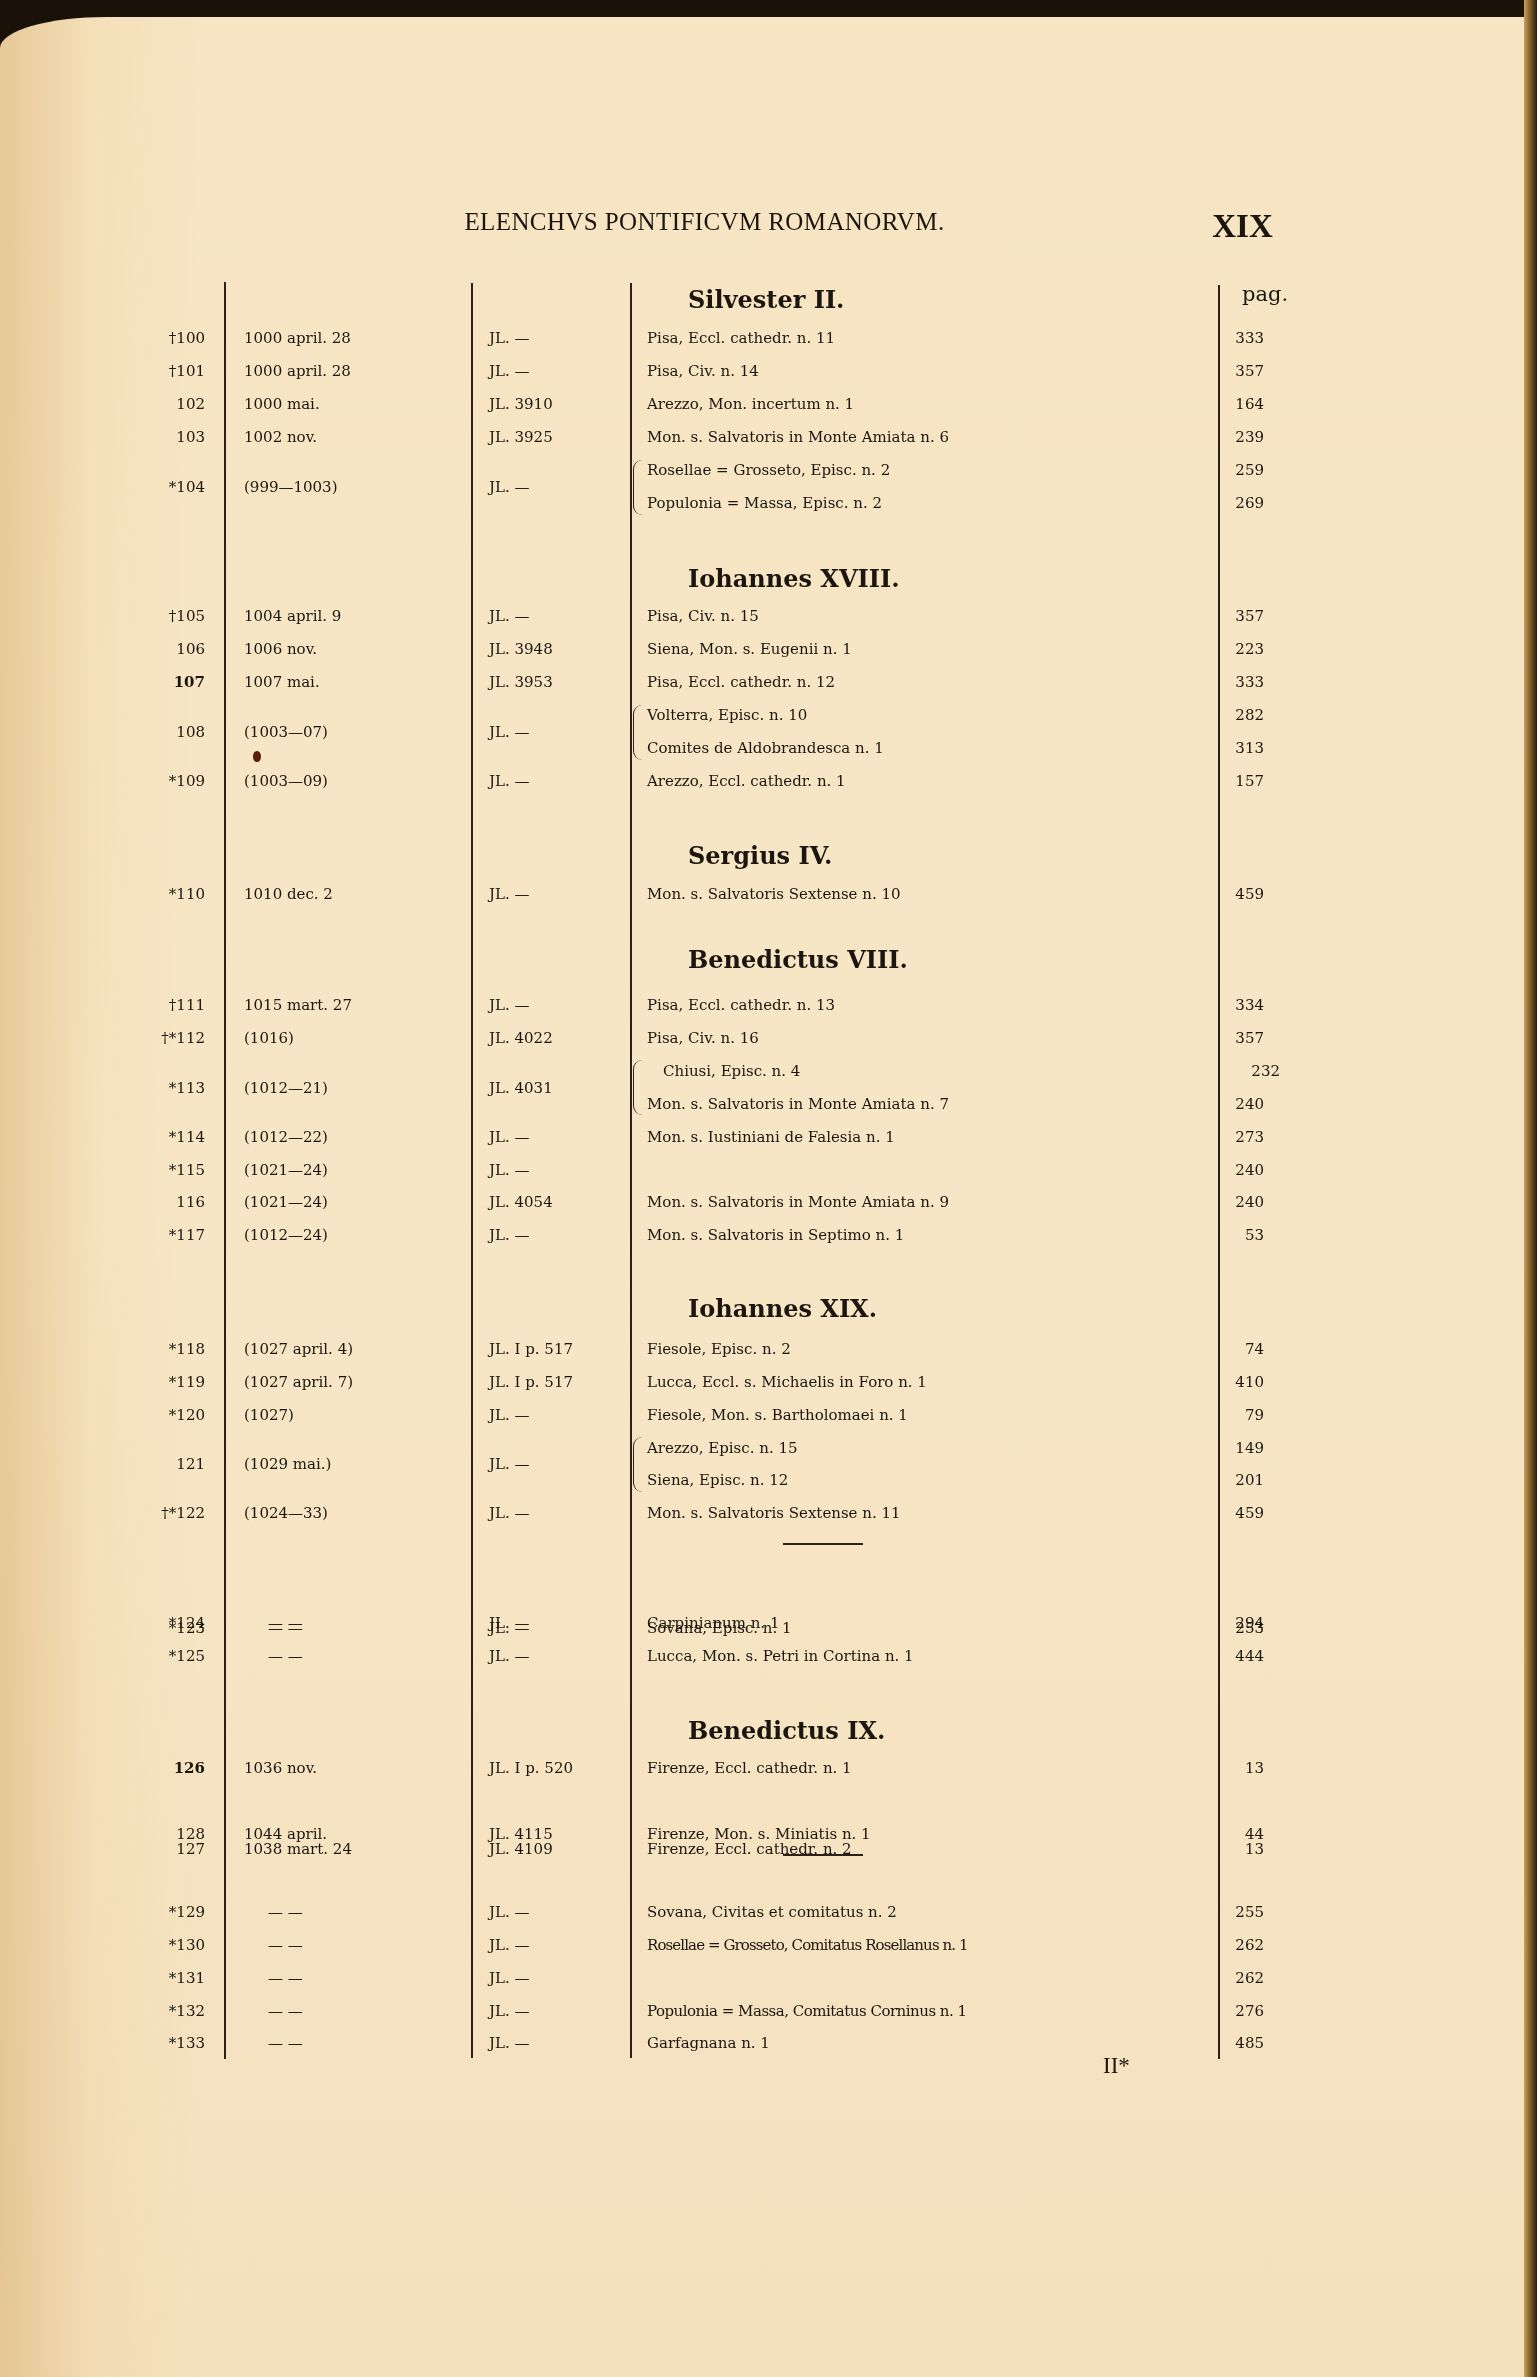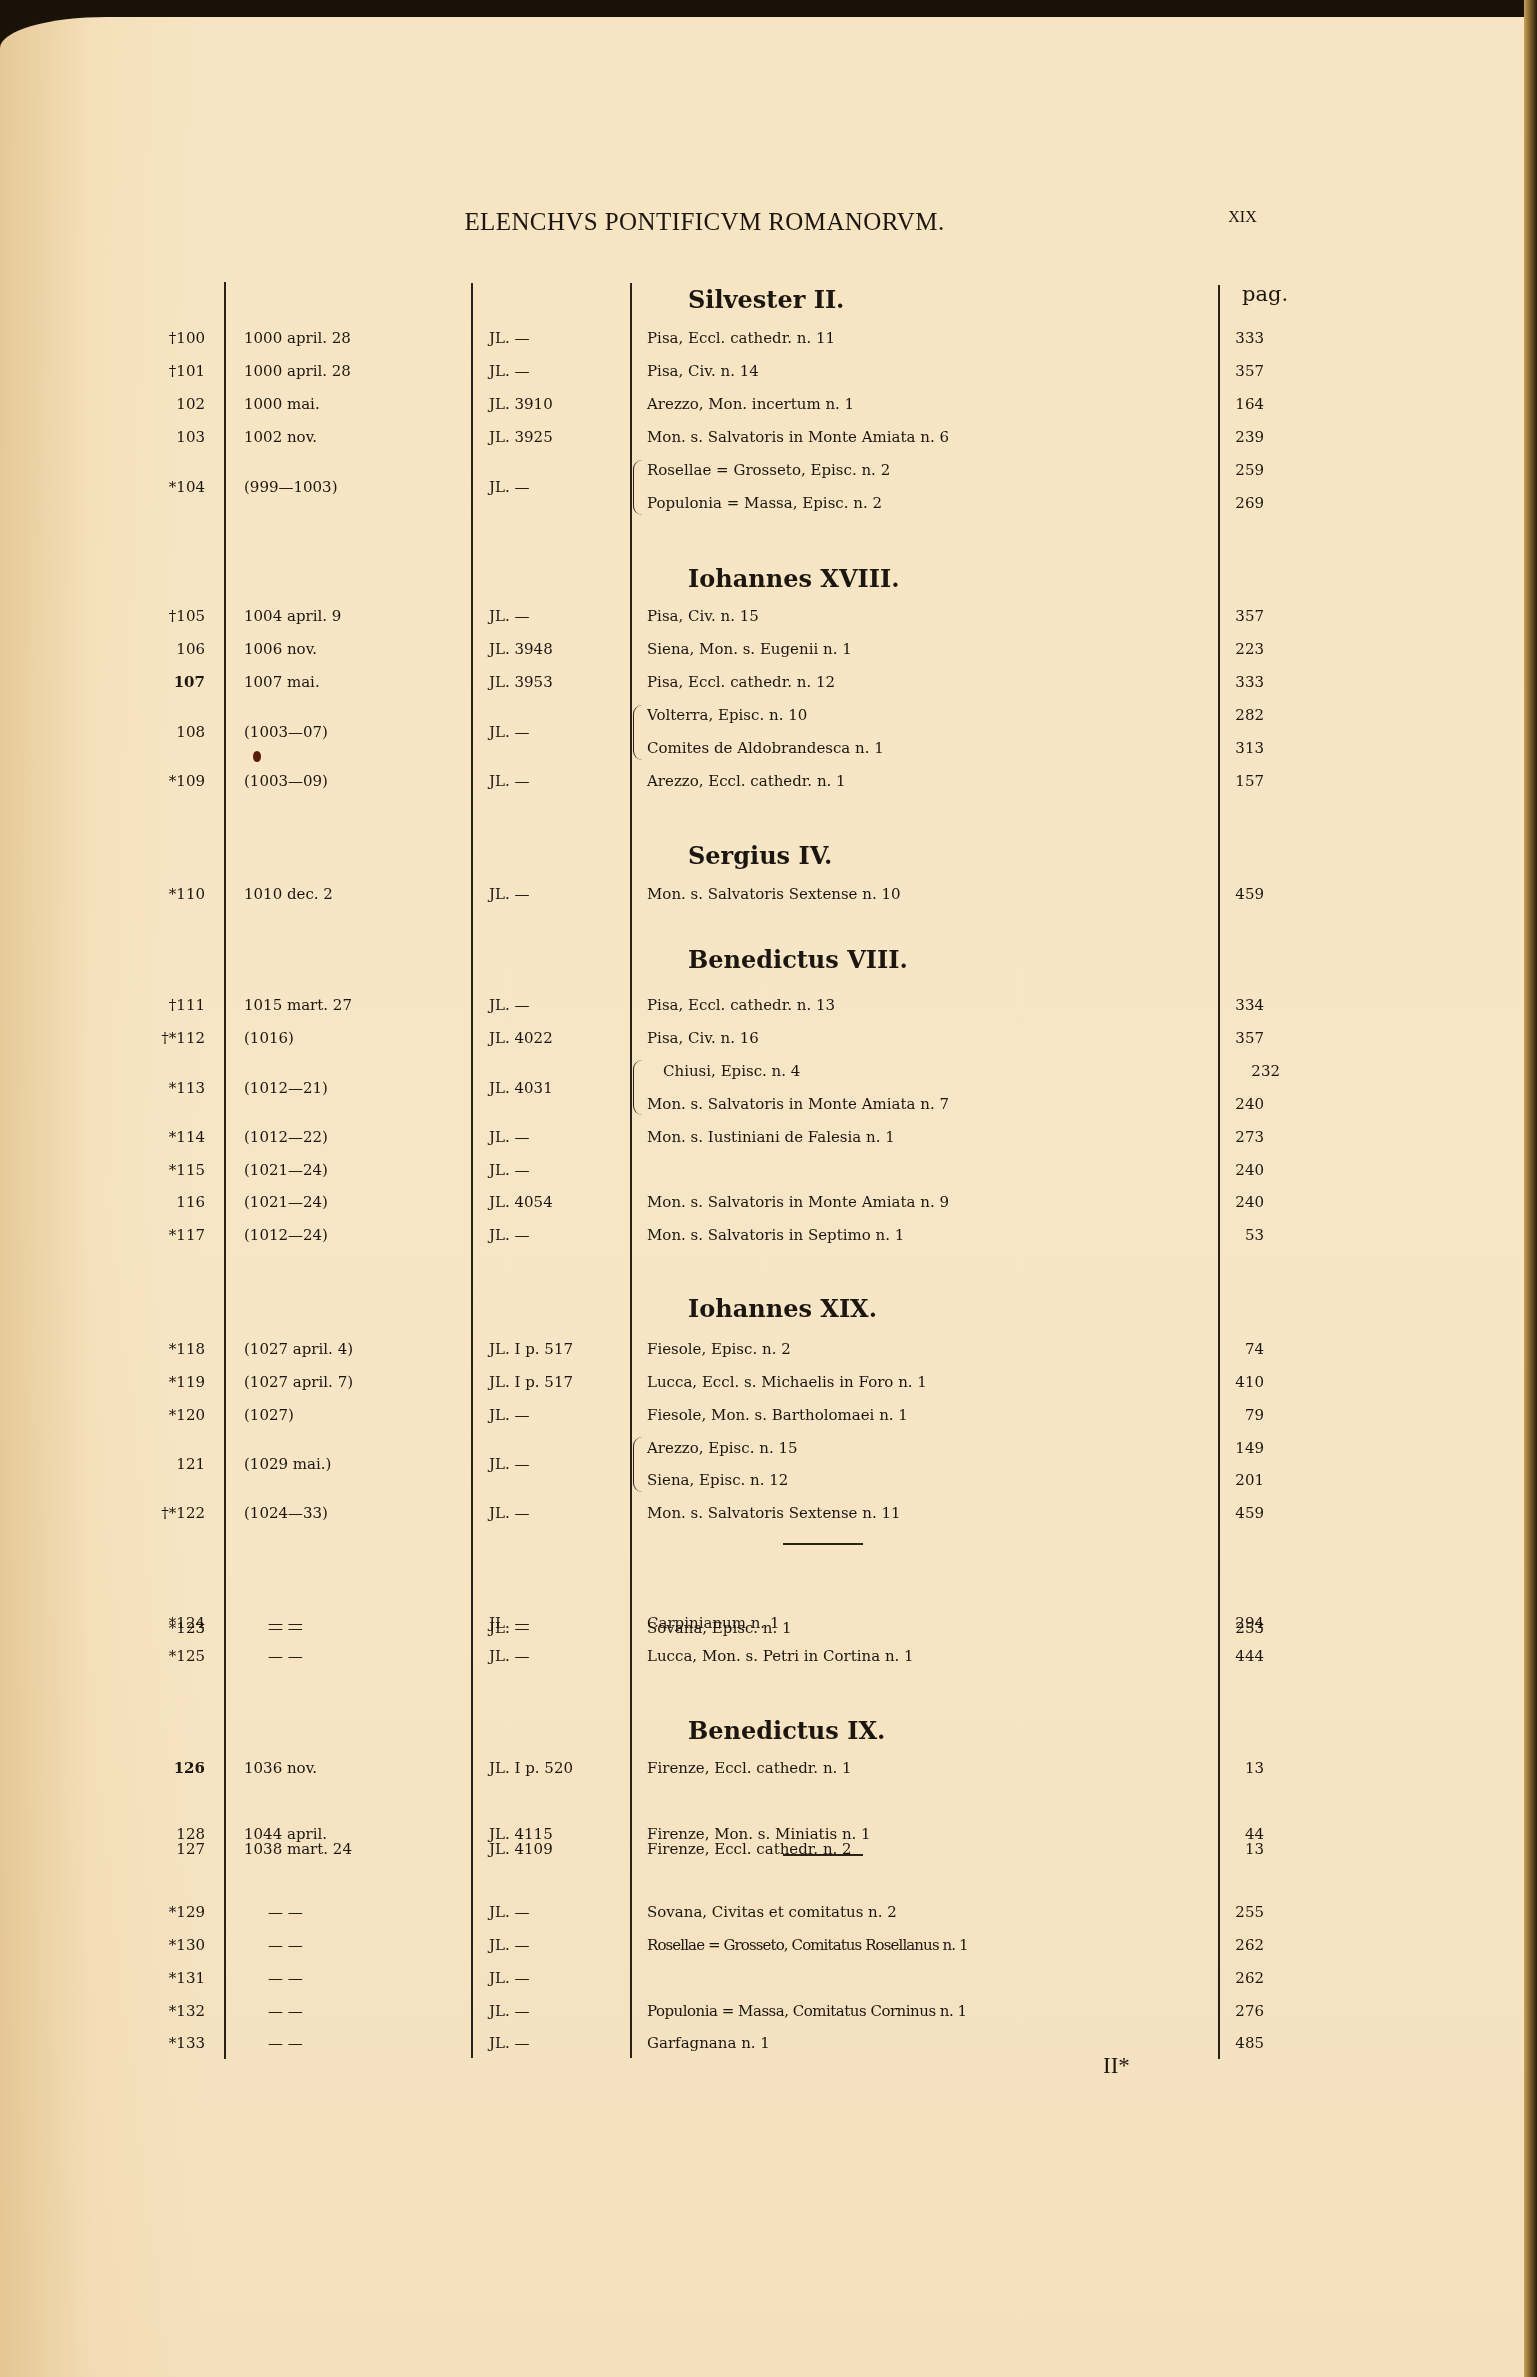--- a/index.html
+++ b/index.html
@@ -21,21 +21,22 @@
     background:linear-gradient(90deg,#c9a25c,#8c6a2f 40%,#2a1c0c);
   }
   .running-head {
     position:absolute; top:208px; left:429px; width:551px; text-align:center;
     font-family:"Liberation Serif","DejaVu Serif",serif;
     font-size:25px; letter-spacing:0.4px;
   }
   .folio {
     position:absolute; top:208px; left:1212px; width:61px; text-align:center;
     font-family:"Liberation Serif","DejaVu Serif",serif;
-    font-size:16px;
+    font-size:33px;
+    font-weight:bold;
   }
   .vrule { position:absolute; width:1.5px; background:#2a2118; }
   .row { position:absolute; left:0; width:1524px; height:33px; font-size:15px; line-height:33px; }
   .c-num { position:absolute; right:calc(1524px - 205px); white-space:nowrap; font-weight:normal; }
   .c-num.bold { font-weight:bold; }
   .c-date { position:absolute; left:244px; white-space:nowrap; }
   .c-jl { position:absolute; left:489px; white-space:nowrap; }
   .c-place { position:absolute; left:647px; white-space:nowrap; }
   .c-pag { position:absolute; right:calc(1524px - 1264px); white-space:nowrap; }
   .pope {

